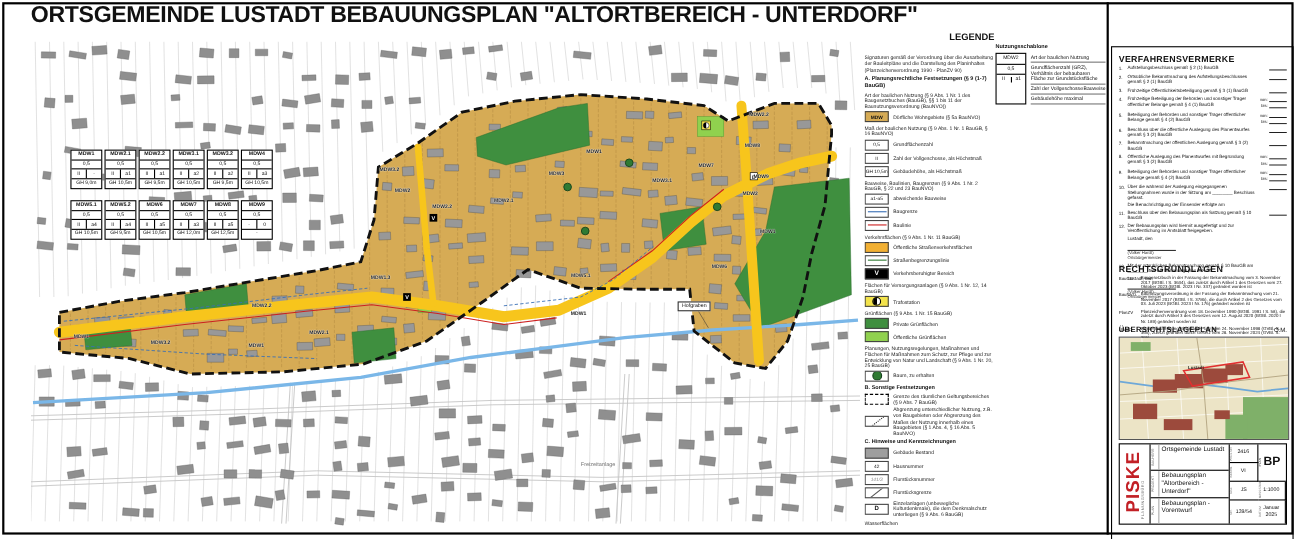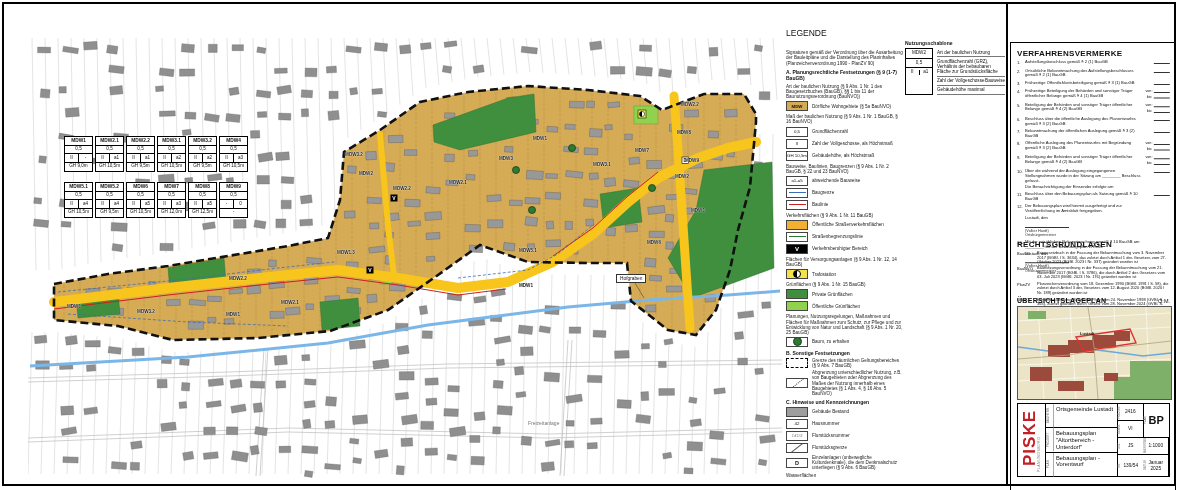--- a/index.html
+++ b/index.html
@@ -22,21 +22,21 @@
   .zt-split span{flex:1;padding:1.5px 0;}
   .zt-split span:first-child{border-right:0.5px solid #000;}
   .zt-gh{padding:1.5px 0;}
   .map-label{position:absolute;font-size:4.6px;font-weight:bold;color:#1a1a1a;white-space:nowrap;
              text-shadow:0 0 1px #fff,0 0 1px #fff;z-index:4;transform:translate(-50%,-50%);}
   .hof-label{position:absolute;border:0.5px solid #333;background:#fff;font-size:4.8px;padding:1px 3px;z-index:6;}
   .frei-label{position:absolute;font-size:5px;color:#777;z-index:3;}
 
   
   .legend{position:absolute;left:786px;top:28px;width:118px;height:452px;overflow:hidden;}
-  .legend-h{font-size:8.5px;font-weight:normal;margin-bottom:12px;}
+  .legend-h{font-size:8.5px;font-weight:bold;margin-bottom:12px;text-align:right;}
   .legend-intro{font-size:4.6px;line-height:1.15;color:#222;margin-bottom:2px;}
   .leg-section{font-size:5px;font-weight:bold;margin:3px 0 1px;}
   .leg-header{font-size:4.6px;line-height:1.12;color:#222;margin:3px 0 1px;}
   .leg-row{display:flex;align-items:center;gap:4px;margin:2px 0;}
   .leg-label{font-size:4.6px;line-height:1.12;color:#222;}
   .sw{flex:0 0 auto;width:22px;height:10px;border:0.5px solid #444;background:#fff;display:flex;
       align-items:center;justify-content:center;font-size:4.4px;box-sizing:border-box;overflow:hidden;}
   .sw-mdw{background:#d6ab55;font-weight:bold;}
   .sw-fill-orange{background:#f2b033;}
   .sw-fill-dgreen{background:#3f8f3f;}
@@ -119,20 +119,21 @@
   .tb-m2{grid-row:1/3;grid-column:2;font-size:11px;font-weight:bold;}
   .tb-m6,.tb-m7{border-bottom:none;}
 </style>
 </head>
 <body>
 
 <div class="page">
   <div class="outer"></div>
   <div class="divider"></div>
 
+  <div class="title">ORTSGEMEINDE LUSTADT BEBAUUNGSPLAN "ALTORTBEREICH - UNTERDORF"</div>
 
   <div class="map">
     <svg id="map-svg" width="754" height="452" viewBox="0 0 754 452">
         <g stroke="#d2d2d2" stroke-width="0.6">
           <line x1="4" y1="8" x2="8" y2="240"></line>
           <line x1="4" y1="302" x2="0" y2="444"></line>
           <line x1="17" y1="8" x2="21" y2="240"></line>
           <line x1="17" y1="302" x2="13" y2="444"></line>
           <line x1="30" y1="8" x2="34" y2="239.25925925925927"></line>
           <line x1="30" y1="302.375" x2="26" y2="444"></line>

